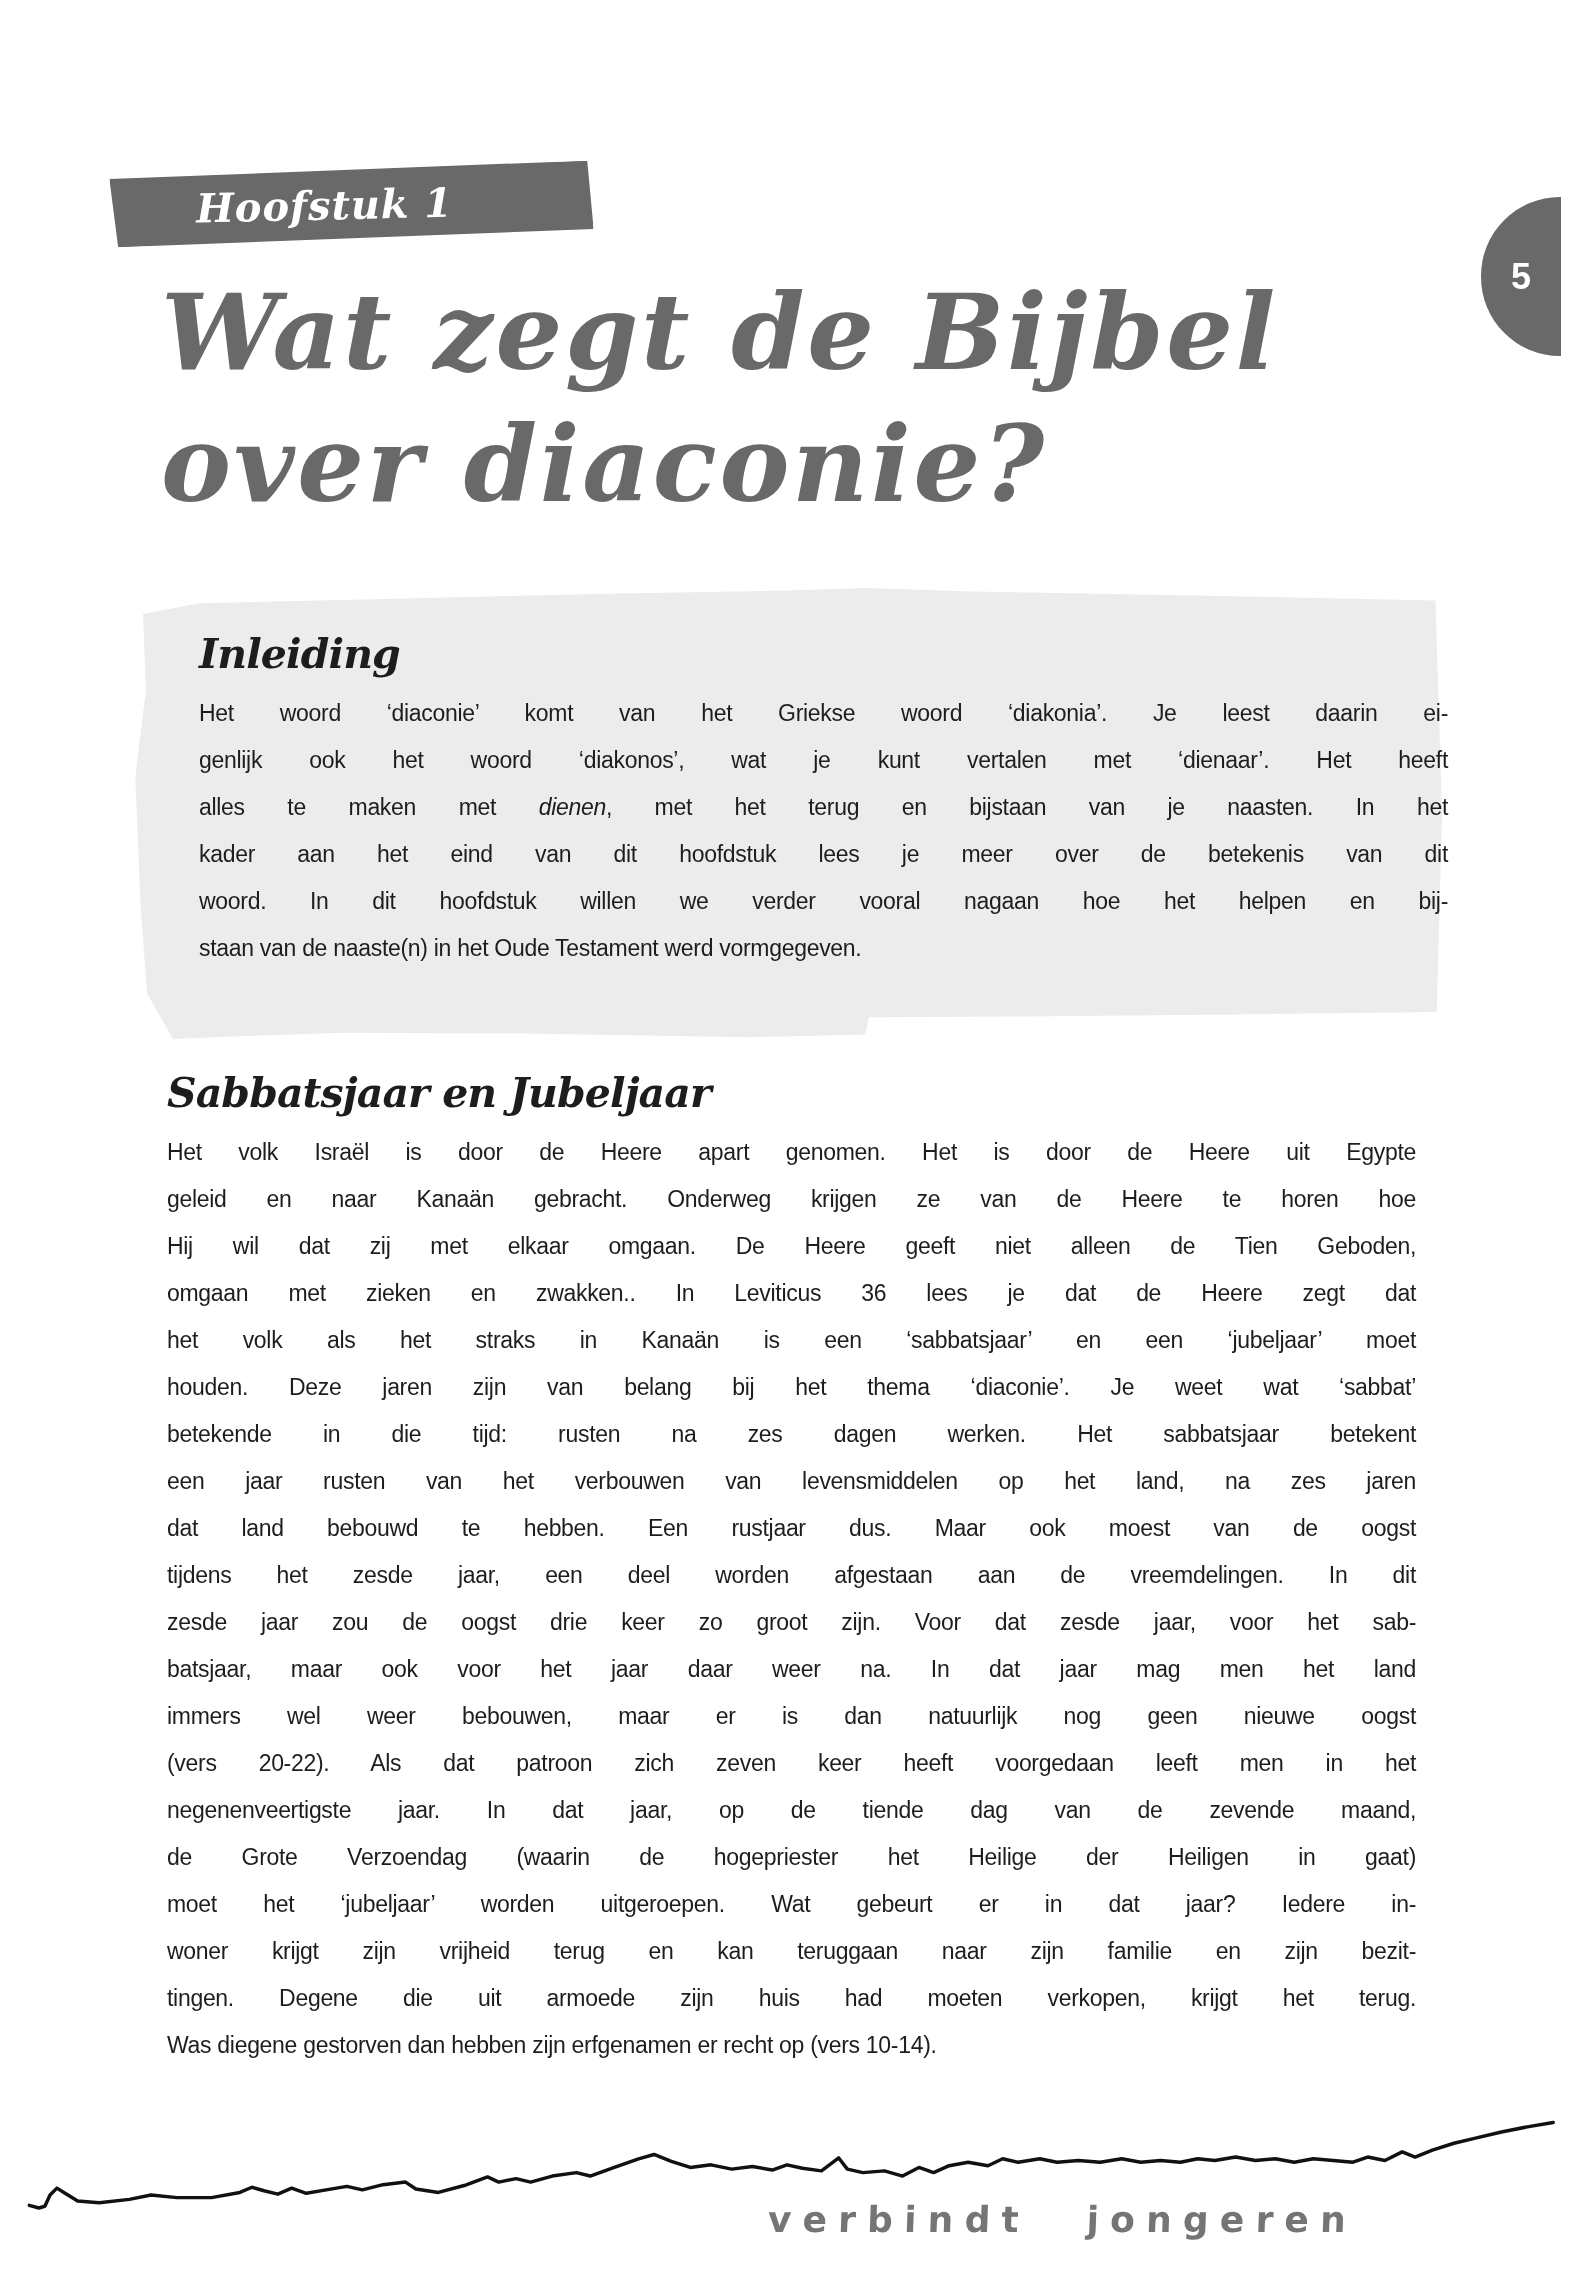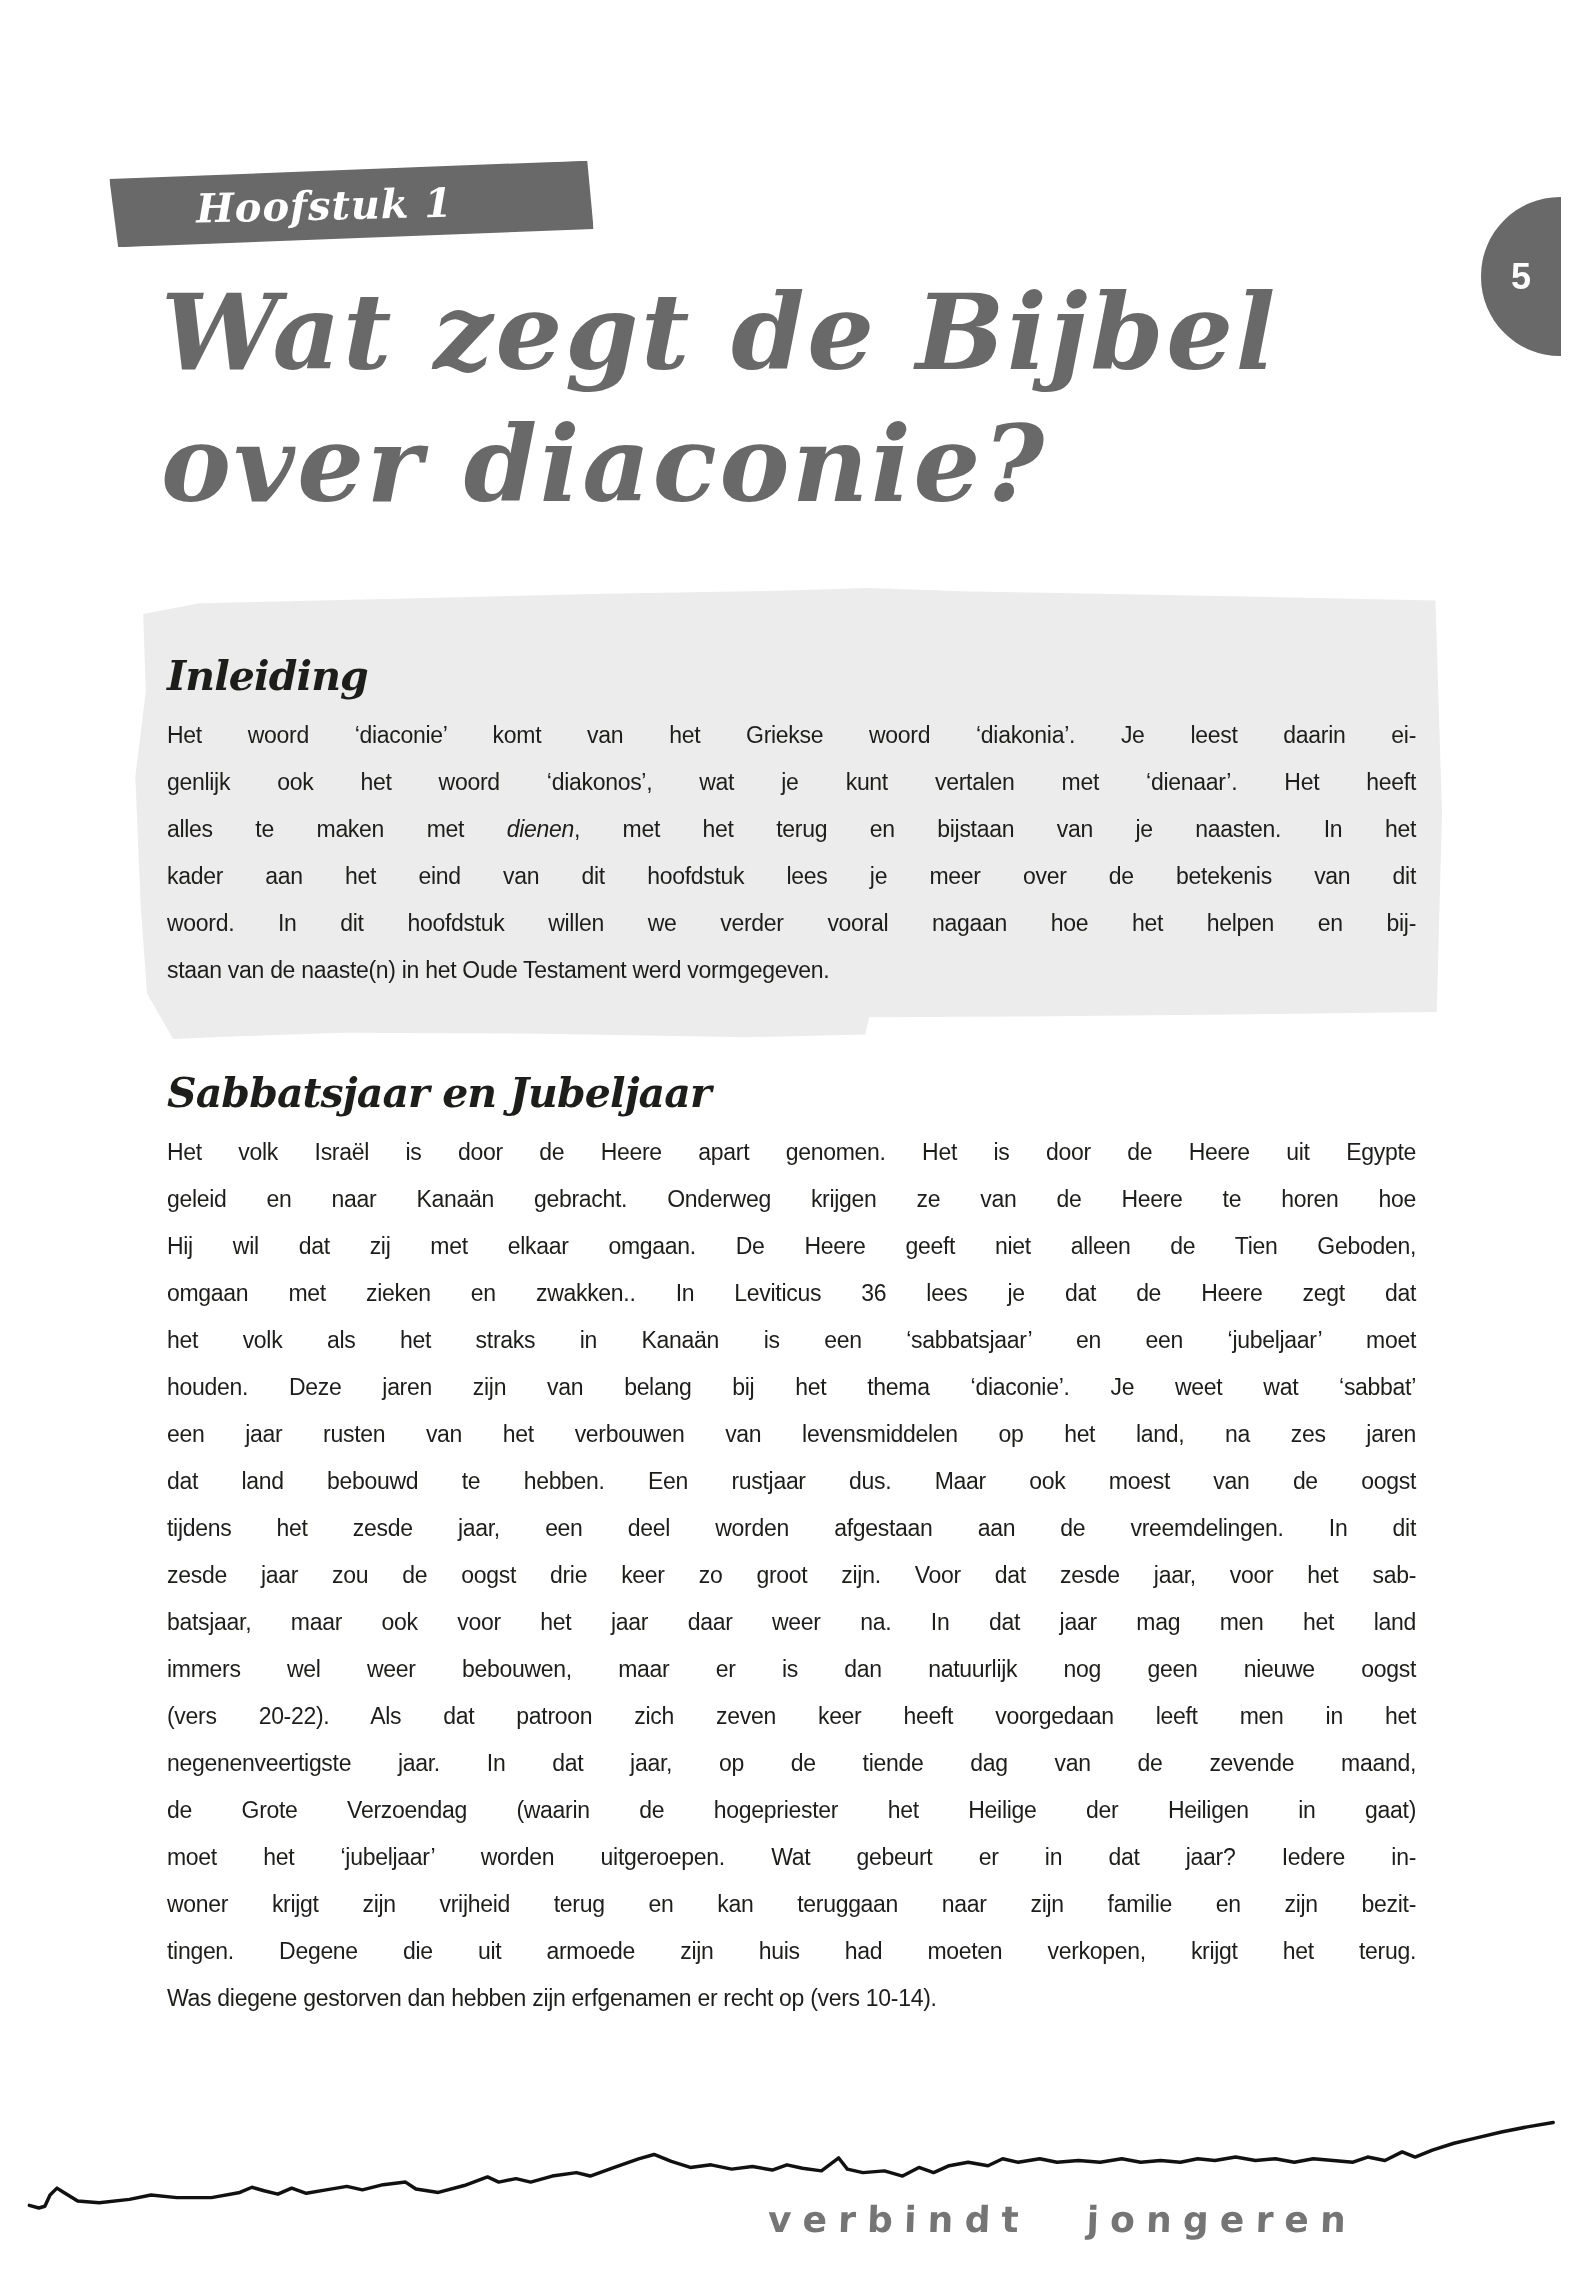--- a/index.html
+++ b/index.html
@@ -53,21 +53,21 @@
       64% 1%, 80% 1.8%, 99.5% 3%,
       100% 50%, 99.6% 94%,
       84% 94.6%, 68% 95%, 56.2% 95.2%, 55.9% 99%,
       47% 99.6%, 30% 98.8%, 16% 98.6%, 8% 99.4%, 3% 100%,
       1% 90%, 0.5% 70%, 0.1% 42%, 0.9% 23%
     );
   }
 
   
   .section { position:absolute; left:167px; width:1249px; }
-  .section-1 { top:650px; }
+  .section-1 { top:628px;margin-left:32px; }
   .section-2 { top:1067px; }
   .section-heading {
     font-family:"DejaVu Serif", serif; font-style:italic; font-weight:bold;
     font-size:41px; line-height:52px; color:#1d1d1b;
     letter-spacing:-0.9px; margin-bottom:10.4px;
   }
   .bodyline {
     font-size:23px; line-height:47px; color:#1d1d1b;
     letter-spacing:-0.3px;
     text-align:justify; text-align-last:justify;
@@ -120,20 +120,21 @@
 
   <div class="section section-2">
     <div class="section-heading">Sabbatsjaar en Jubeljaar</div>
     <div>
         <div class="bodyline"><span>Het volk Israël is door de Heere apart genomen. Het is door de Heere uit Egypte</span></div>
         <div class="bodyline"><span>geleid en naar Kanaän gebracht. Onderweg krijgen ze van de Heere te horen hoe</span></div>
         <div class="bodyline"><span>Hij wil dat zij met elkaar omgaan. De Heere geeft niet alleen de Tien Geboden,</span></div>
         <div class="bodyline"><span>omgaan met zieken en zwakken.. In Leviticus 36 lees je dat de Heere zegt dat</span></div>
         <div class="bodyline"><span>het volk als het straks in Kanaän is een ‘sabbatsjaar’ en een ‘jubeljaar’ moet</span></div>
         <div class="bodyline"><span>houden. Deze jaren zijn van belang bij het thema ‘diaconie’. Je weet wat ‘sabbat’</span></div>
+        <div class="bodyline"><span>betekende in die tijd: rusten na zes dagen werken. Het sabbatsjaar betekent</span></div>
         <div class="bodyline"><span>een jaar rusten van het verbouwen van levensmiddelen op het land, na zes jaren</span></div>
         <div class="bodyline"><span>dat land bebouwd te hebben. Een rustjaar dus. Maar ook moest van de oogst</span></div>
         <div class="bodyline"><span>tijdens het zesde jaar, een deel worden afgestaan aan de vreemdelingen. In dit</span></div>
         <div class="bodyline"><span>zesde jaar zou de oogst drie keer zo groot zijn. Voor dat zesde jaar, voor het sab-</span></div>
         <div class="bodyline"><span>batsjaar, maar ook voor het jaar daar weer na. In dat jaar mag men het land</span></div>
         <div class="bodyline"><span>immers wel weer bebouwen, maar er is dan natuurlijk nog geen nieuwe oogst</span></div>
         <div class="bodyline"><span>(vers 20-22). Als dat patroon zich zeven keer heeft voorgedaan leeft men in het</span></div>
         <div class="bodyline"><span>negenenveertigste jaar. In dat jaar, op de tiende dag van de zevende maand,</span></div>
         <div class="bodyline"><span>de Grote Verzoendag (waarin de hogepriester het Heilige der Heiligen in gaat)</span></div>
         <div class="bodyline"><span>moet het ‘jubeljaar’ worden uitgeroepen. Wat gebeurt er in dat jaar? Iedere in-</span></div>

